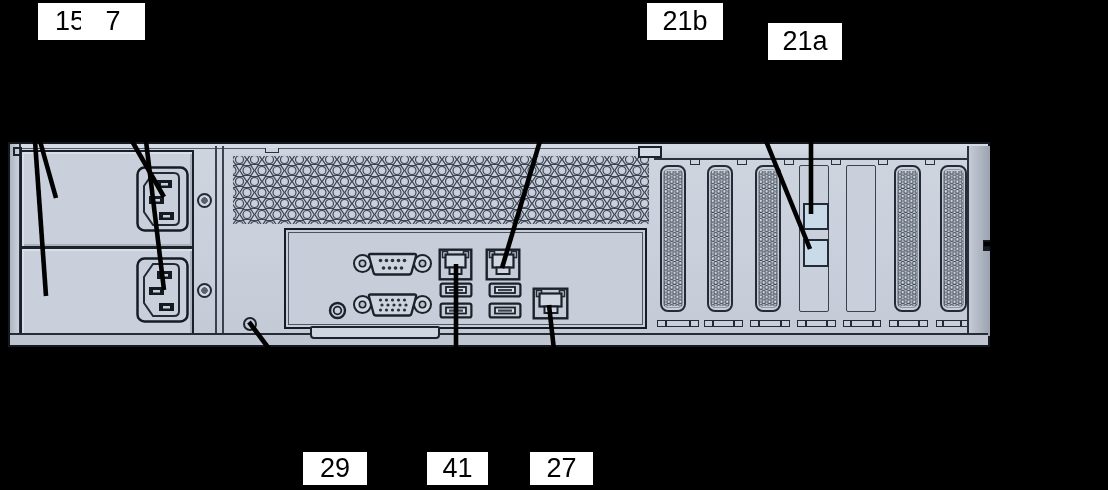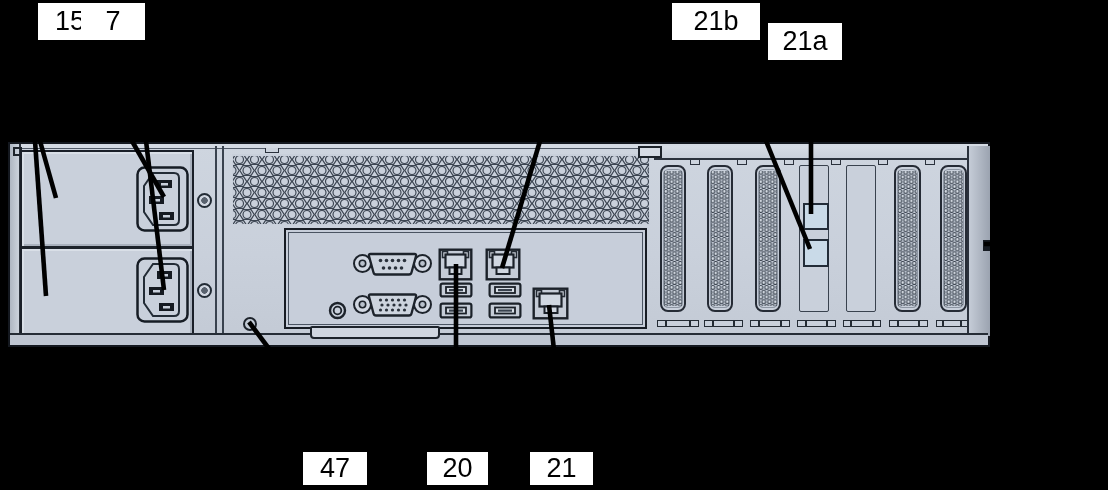--- a/index.html
+++ b/index.html
@@ -298,34 +298,34 @@
     <div class="abs edge-notch"></div>
     <div class="abs bottom-rail"></div>
   </div>
 
   <div class="callout" style="left: 3px; top: 3px; width: 64px; height: 37px; margin-left: 35px;">
       <span>15</span>
     </div>
   <div class="callout" style="left: 81px; top: 3px; width: 64px; height: 37px;">
       <span>7</span>
     </div>
-  <div class="callout" style="left: 672px; top: 3px; width: 88px; height: 37px;">
+  <div class="callout" style="left: 647px; top: 3px; width: 76px; height: 37px;">
       <span>21b</span>
     </div>
   <div class="callout" style="left: 768px; top: 3px; width: 74px; height: 37px; margin-top: 20px;">
       <span>21a</span>
     </div>
   <div class="callout" style="left: 303px; top: 452px; width: 64px; height: 33px;">
-      <span>47</span>
+      <span>29</span>
     </div>
   <div class="callout" style="left: 427px; top: 452px; width: 61px; height: 33px;">
-      <span>20</span>
+      <span>41</span>
     </div>
   <div class="callout" style="left: 530px; top: 452px; width: 63px; height: 33px;">
-      <span>21</span>
+      <span>27</span>
     </div>
 
   <svg id="leader-svg">
       <line x1="40" y1="141" x2="56" y2="198"></line>
       <line x1="35" y1="141" x2="46" y2="296"></line>
       <line x1="132" y1="141" x2="164" y2="197"></line>
       <line x1="146" y1="141" x2="164" y2="290"></line>
       <line x1="540" y1="141" x2="502" y2="268"></line>
       <line x1="766" y1="141" x2="810" y2="249"></line>
       <line x1="811" y1="141" x2="811" y2="214"></line>

